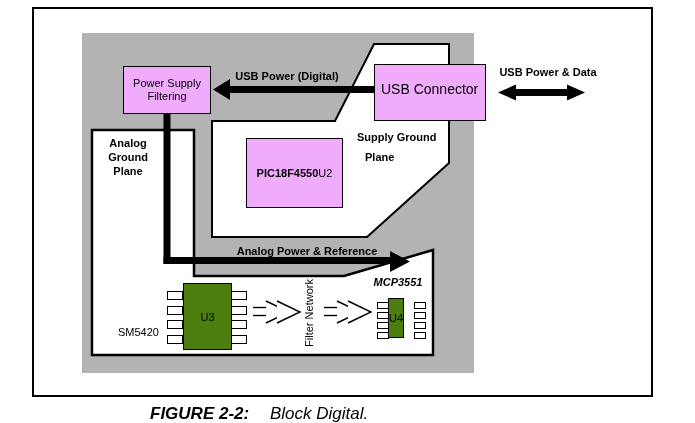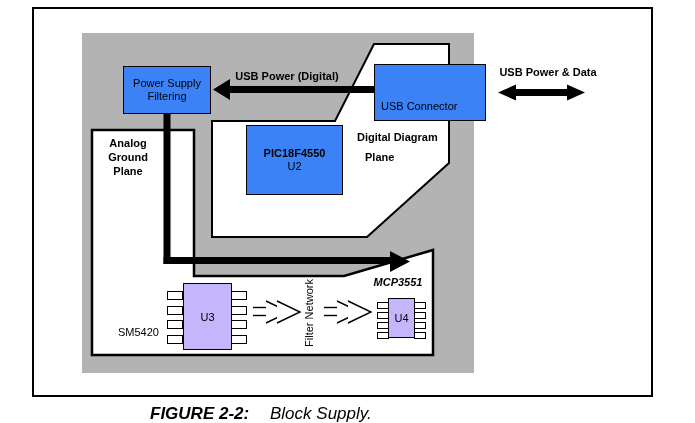--- a/index.html
+++ b/index.html
@@ -2,36 +2,36 @@
 <html><head>
 <meta charset="utf-8">
 <style>
   html,body{margin:0;padding:0;background:#fff;}
   .stage{position:relative;width:695px;height:423px;background:#fff;
          font-family:"Liberation Sans", sans-serif;color:#000;overflow:hidden;}
   .abs{position:absolute;}
   .frame{left:32px;top:7px;width:621px;height:390px;border:2px solid #000;box-sizing:border-box;background:#fff;}
   .gray{left:82px;top:33px;width:392px;height:340px;}
   svg.layer{left:0;top:0;width:695px;height:423px;pointer-events:none;}
-  .wbox{background:#3b82f6;border:1.5px solid #000;box-sizing:border-box;display:flex;}
+  .wbox{background:#f0abfc;border:1.5px solid #000;box-sizing:border-box;display:flex;}
   .psf{left:123px;top:66px;width:88px;height:48px;align-items:center;justify-content:center;
        text-align:center;font-size:11px;line-height:13.5px;white-space:pre-line;}
-  .jp1{left:374px;top:64px;width:112px;height:57px;flex-direction:column;justify-content:flex-end;
-       padding-left:6px;padding-bottom:6px;font-size:11px;line-height:15px;}
-  .pic{left:246px;top:125px;width:97px;height:70px;flex-direction:column;align-items:center;
+  .jp1{left:374px;top:64px;width:112px;height:57px;flex-direction:column;justify-content:center;
+       padding-left:6px;padding-bottom:6px;font-size:14px;line-height:15px;}
+  .pic{left:246px;top:138px;width:97px;height:70px;flex-direction:row;align-items:center;
        justify-content:center;font-size:11px;line-height:13px;}
   .bold{font-weight:700;}
   .lbl{font-size:11px;font-weight:700;}
   .reg{font-size:11px;font-weight:400;}
   .ctr{text-align:center;}
   .preline{white-space:pre-line;}
   .dg-line2{display:block;margin-left:8px;margin-top:8px;}
   .dg-line1{display:block;}
   .rot{transform:rotate(-90deg);}
-  .chipbody{background:#c4b5fd;border:1.5px solid #000;box-sizing:border-box;display:flex;
+  .chipbody{background:#4d7c0f;border:1.5px solid #000;box-sizing:border-box;display:flex;
             align-items:center;justify-content:center;font-size:11px;}
   .pin{position:absolute;background:#fff;border:1.2px solid #000;box-sizing:border-box;}
   .caption{font-style:italic;font-size:17px;}
 </style>
 </head>
 <body>
 
 <div class="stage">
 
   <div class="abs frame"></div>
@@ -66,35 +66,36 @@
   <div class="abs chipbody" style="left:183px;top:283px;width:49px;height:67px;">U3</div>
 
   <div class="abs pin" style="left:377px;top:302px;width:12px;height:7px;"></div>
   <div class="abs pin" style="left:377px;top:312px;width:12px;height:7px;"></div>
   <div class="abs pin" style="left:377px;top:322px;width:12px;height:7px;"></div>
   <div class="abs pin" style="left:377px;top:332px;width:12px;height:7px;"></div>
   <div class="abs pin" style="left:414px;top:302px;width:12px;height:7px;"></div>
   <div class="abs pin" style="left:414px;top:312px;width:12px;height:7px;"></div>
   <div class="abs pin" style="left:414px;top:322px;width:12px;height:7px;"></div>
   <div class="abs pin" style="left:414px;top:332px;width:12px;height:7px;"></div>
-  <div class="abs chipbody" style="left:388px;top:298px;width:27px;height:40px;">U4</div>
+  <div class="abs chipbody" style="left:388px;top:298px;width:16px;height:40px;">U4</div>
 
   <div class="abs lbl ctr" style="left:224px;top:70px;width:126px;">USB Power (Digital)</div>
 
   <div class="abs lbl ctr" style="left:490px;top:66px;width:116px;">USB Power &amp; Data</div>
 
   <div class="abs lbl" style="left:357px;top:131px;">
-    <span class="dg-line1">Digital Diagram</span>
+    <span class="dg-line1">Supply Ground</span>
     <span class="dg-line2">Plane</span>
   </div>
 
   <div class="abs lbl ctr preline" style="left:95px;top:136px;width:66px;line-height:14px;">Analog
 Ground
 Plane</div>
 
+  <div class="abs lbl ctr" style="left:227px;top:245px;width:160px;">Analog Power &amp; Reference</div>
 
   <div class="abs lbl ctr" style="left:362px;top:276px;width:72px;font-style:italic;">MCP3551</div>
 
   <div class="abs reg" style="left:118px;top:326px;">SM5420</div>
 
   <div class="abs reg ctr rot" style="left:270px;top:306px;width:80px;height:14px;">Filter Network</div>
 
   <svg class="abs layer" viewBox="0 0 695 423">
 
     <polygon points="374,86 230,86 230,79 213,89.5 230,100 230,93 374,93" fill="#000"></polygon>
@@ -120,15 +121,15 @@
 
     <g stroke="#000" stroke-width="1.4" fill="none">
       <path d="M324,307.5 H345"></path>
       <path d="M324,315.5 H339"></path>
       <path d="M337,301 L360,312 L337,323" fill="#fff"></path>
       <path d="M348,301 L371,312 L348,323" fill="#fff"></path>
     </g>
   </svg>
 
   <div class="abs caption bold" style="left:150px;top:404px;">FIGURE 2-2:</div>
-  <div class="abs caption" style="left:270px;top:404px;">Block Supply.</div>
+  <div class="abs caption" style="left:270px;top:404px;">Block Digital.</div>
 
 </div>
 
 </body></html>

